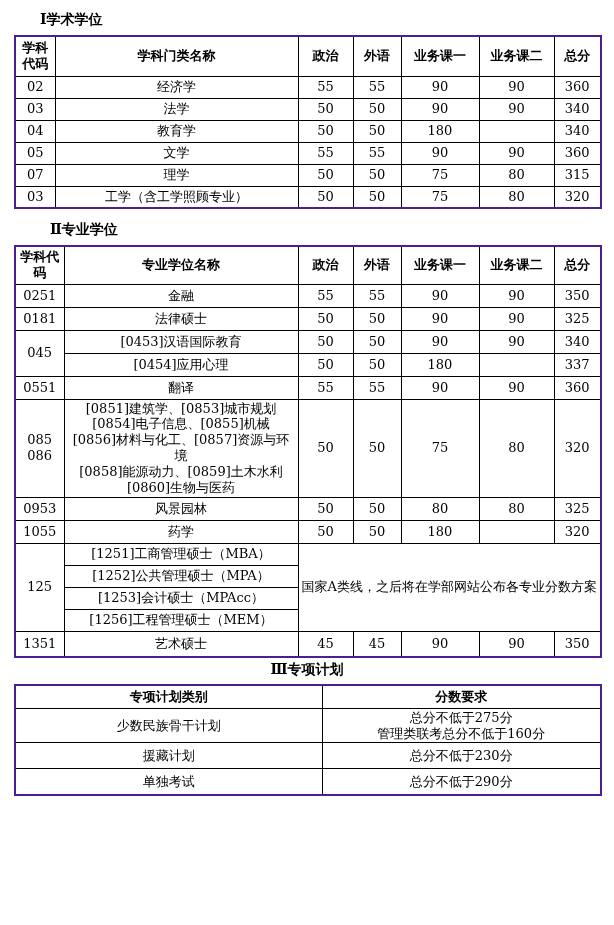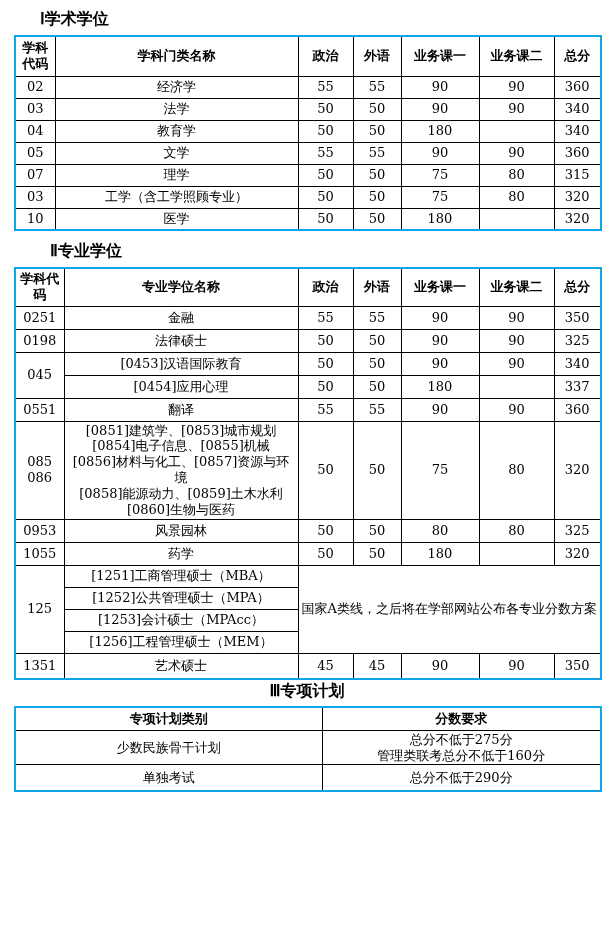--- a/index.html
+++ b/index.html
@@ -7,37 +7,36 @@
     width: 614px;
     height: 925px;
     background: #ffffff;
     color: #000000;
     font-family: "DejaVu Serif", serif;
     box-sizing: border-box;
     padding: 6px 14px 0 14px;
     overflow: hidden;
   }
   .sec-title {
-    font-size: 16px;
+    font-size: 14px;
     font-weight: bold;
     line-height: 22px;
     margin: 0;
-    font-family: Liberation Serif, serif;
   }
   .sec-title.left { margin-left: 26px; }
   .sec-title.center { text-align: center; }
   #title-academic { margin: 2px 0 5px 26px; }
   #title-professional { margin: 9px 0 5px 36px; }
   #title-special { margin: 0 0 4px 0; }
 
   table.score-table {
     border-collapse: collapse;
     table-layout: fixed;
     width: 586px;
-    border: 2px solid #0ea5e9;
+    border: 2px solid #4c1d95;
   }
   table.score-table th, table.score-table td {
     border: 1px solid #000;
     font-size: 13px;
     line-height: 1.22;
     text-align: center;
     vertical-align: middle;
     padding: 1px 3px;
     white-space: pre-line;
     overflow: hidden;
@@ -132,29 +131,20 @@
     </tr>
     <tr>
       <td>03</td>
       <td class="name-cell">工学（含工学照顾专业）</td>
       <td>50</td>
       <td>50</td>
       <td>75</td>
       <td>80</td>
       <td>320</td>
     </tr>
-    <tr>
-      <td>10</td>
-      <td class="name-cell">医学</td>
-      <td>50</td>
-      <td>50</td>
-      <td>180</td>
-      <td></td>
-      <td>320</td>
-    </tr>
   </tbody>
 </table>
 
 <h2 id="title-professional" class="sec-title left">Ⅱ专业学位</h2>
 
 <table id="t2" class="score-table">
   <colgroup>
     <col style="width:49px">
       <col style="width:234px">
       <col style="width:55px">
@@ -178,21 +168,21 @@
     <tr>
       <td>0251</td>
       <td class="name-cell">金融</td>
       <td>55</td>
       <td>55</td>
       <td>90</td>
       <td>90</td>
       <td>350</td>
     </tr>
     <tr>
-      <td>0198</td>
+      <td>0181</td>
       <td class="name-cell">法律硕士</td>
       <td>50</td>
       <td>50</td>
       <td>90</td>
       <td>90</td>
       <td>325</td>
     </tr>
     <tr>
       <td rowspan="2">045</td>
       <td class="name-cell">[0453]汉语国际教育</td>
@@ -290,17 +280,21 @@
       <th>分数要求</th>
     </tr>
   </thead>
   <tbody>
     <tr class="two-line">
       <td>少数民族骨干计划</td>
       <td>总分不低于275分
 管理类联考总分不低于160分</td>
     </tr>
     <tr class="one-line">
+      <td>援藏计划</td>
+      <td>总分不低于230分</td>
+    </tr>
+    <tr class="one-line">
       <td>单独考试</td>
       <td>总分不低于290分</td>
     </tr>
   </tbody>
 </table>
 
 </body></html>

